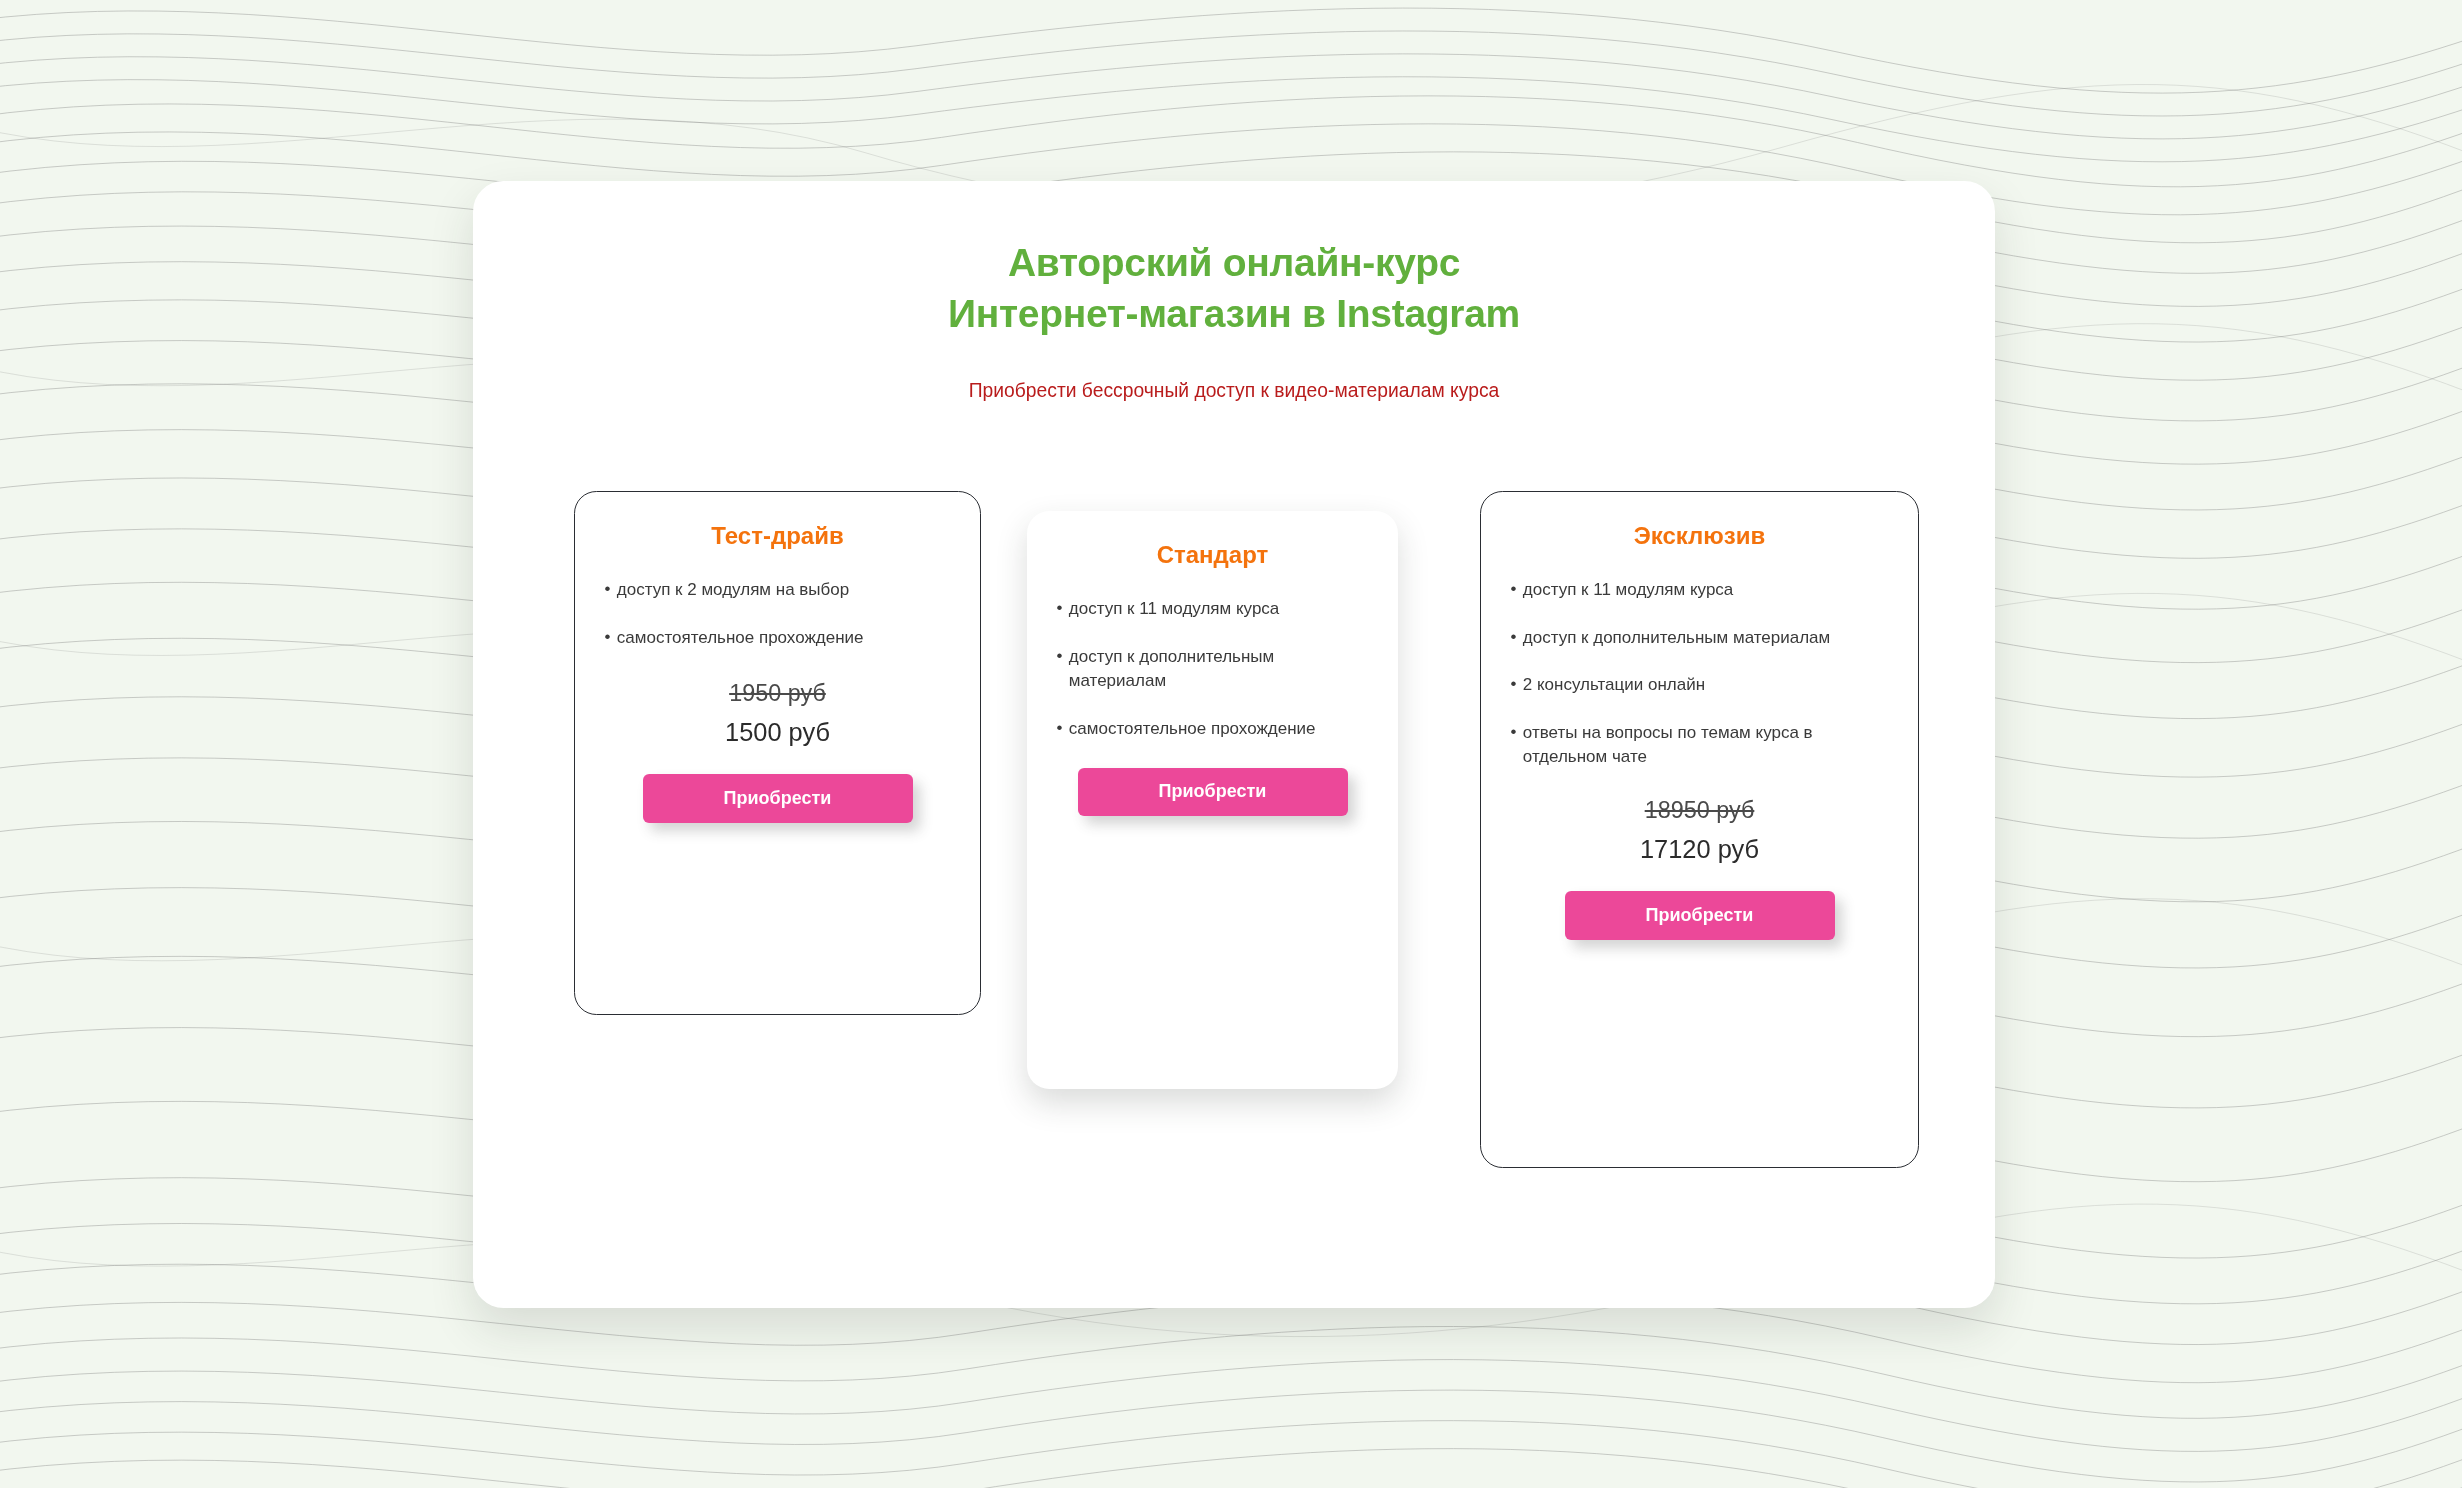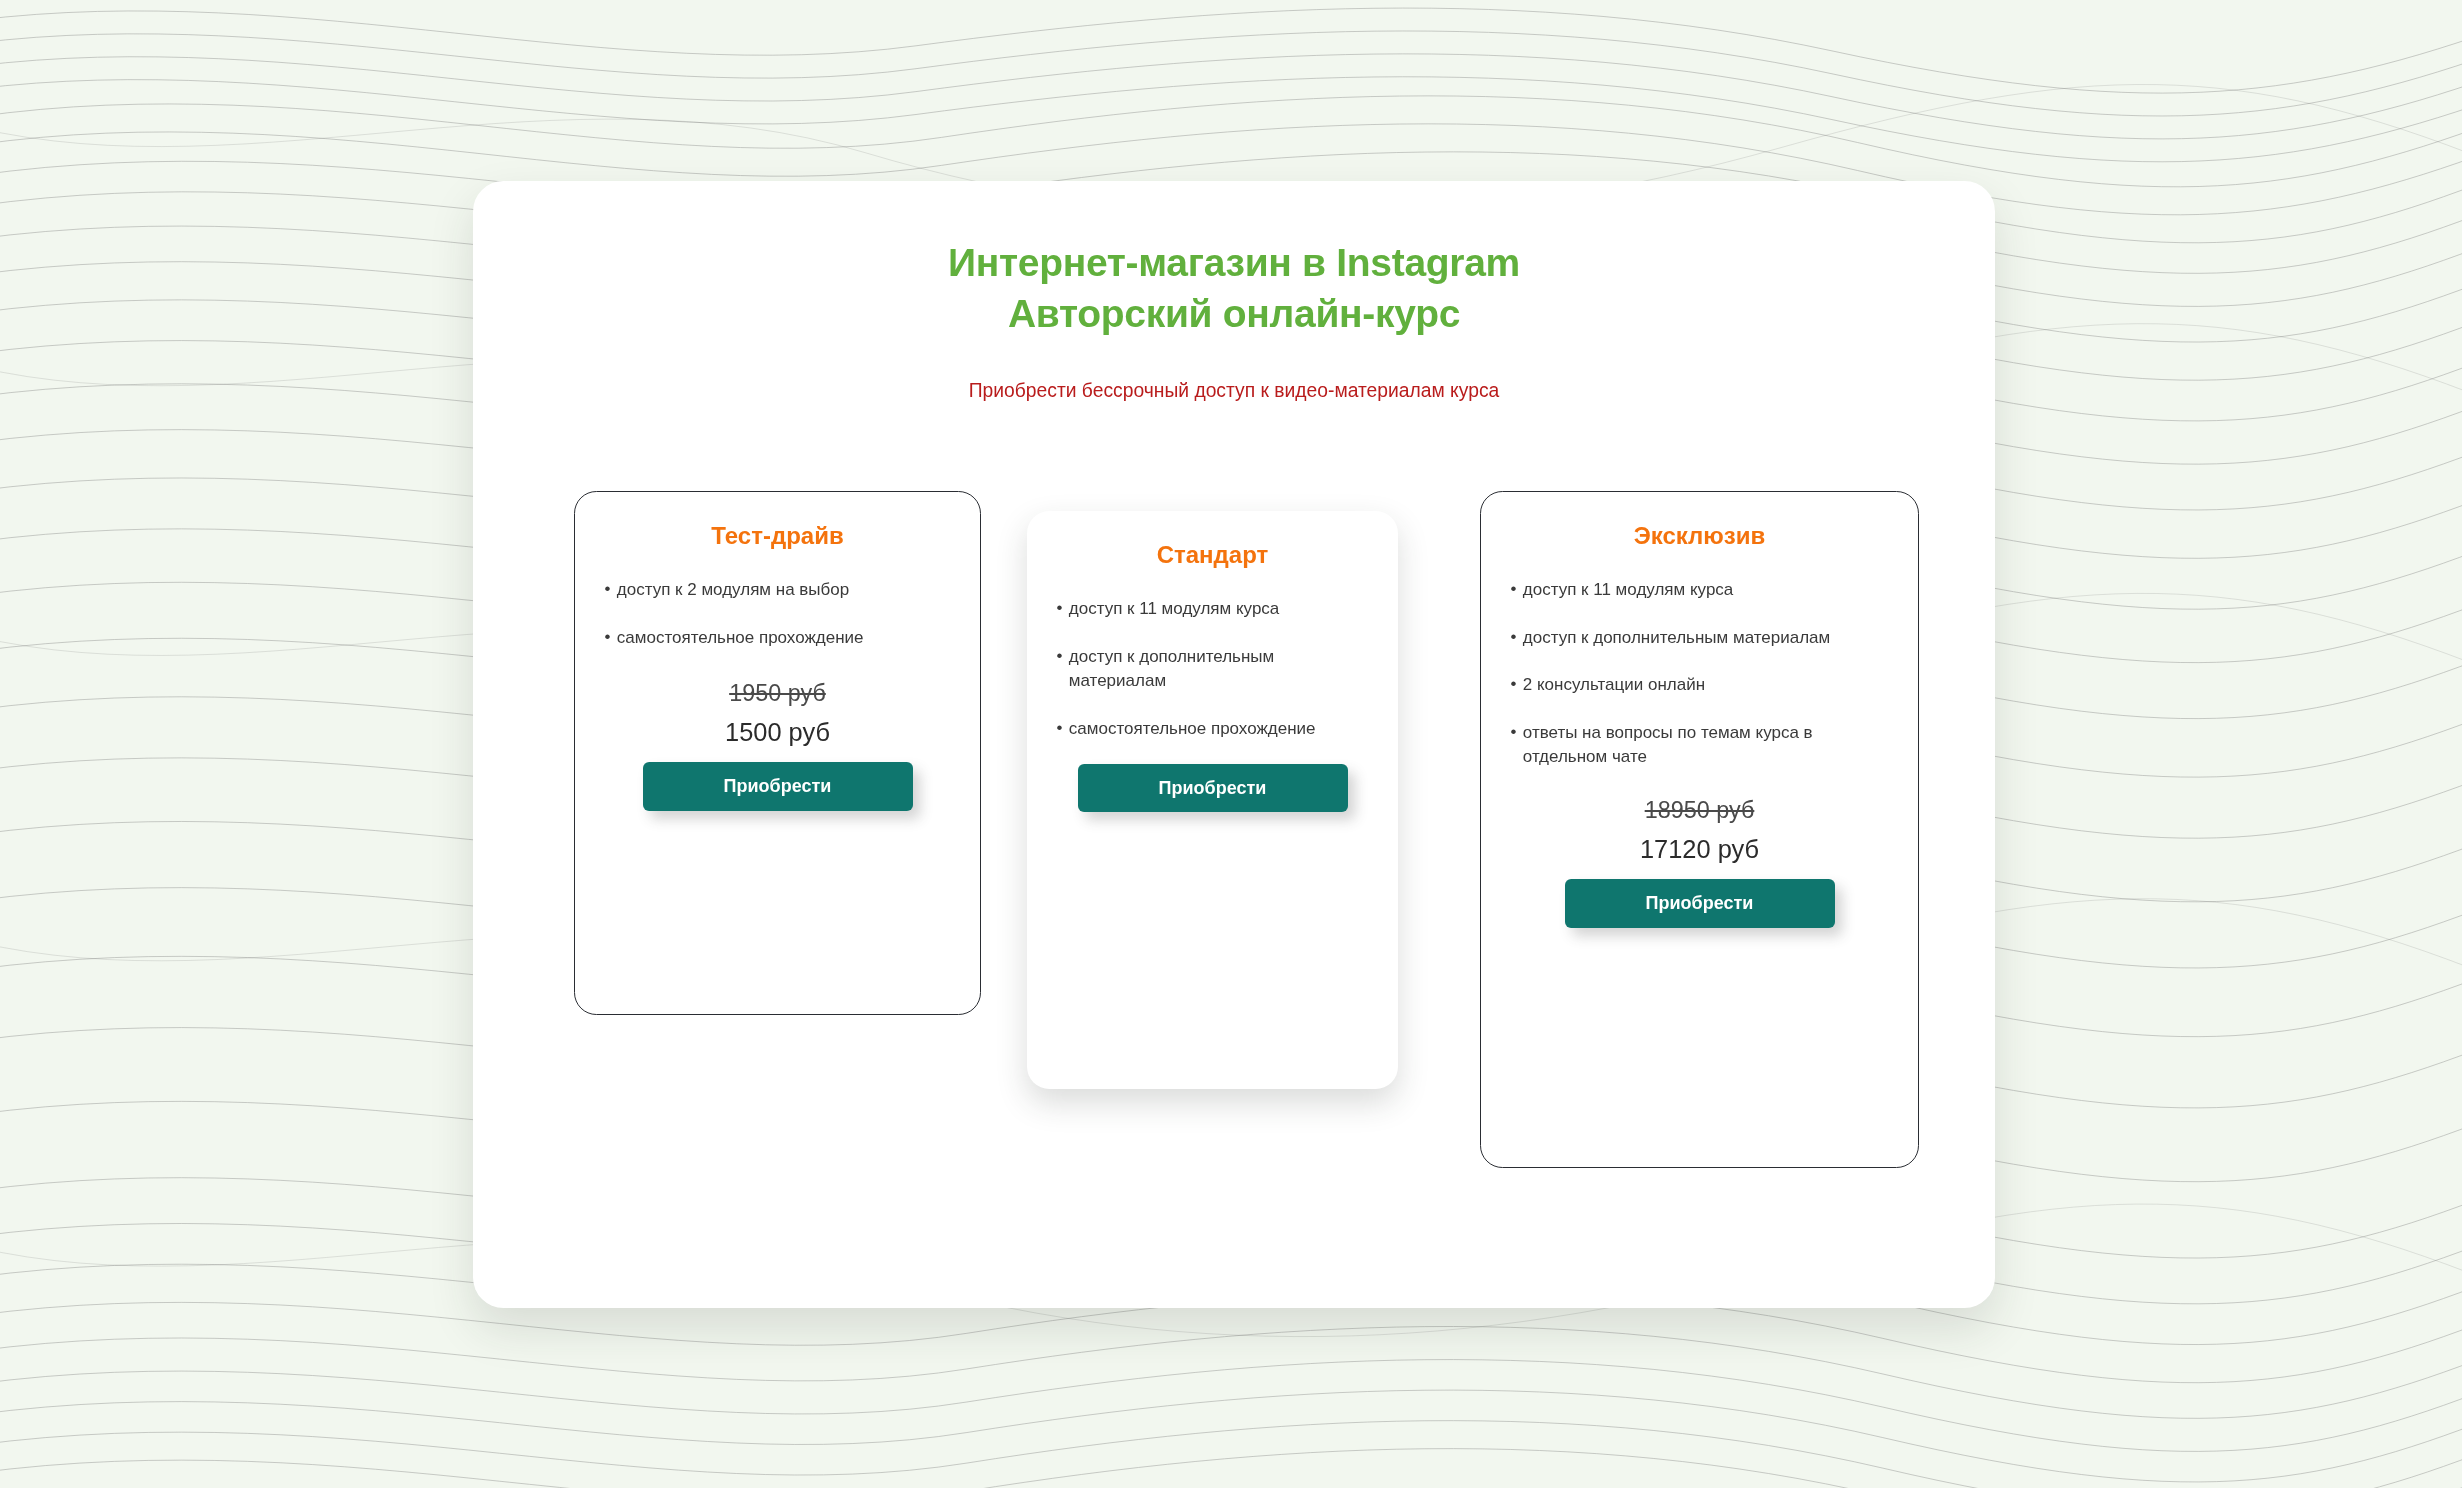--- a/index.html
+++ b/index.html
@@ -123,22 +123,22 @@
     margin-bottom: 11.2px;
   }
   .new-price {
     color: #2b2b2b;
     font-size: 25.4px;
     margin-bottom: 0;
   }
 
   .buy-button {
     display: block;
-    margin: 15px auto 0 auto;
-    background: #0f766e;
+    margin: 27px auto 0 auto;
+    background: #ec4899;
     color: #ffffff;
     border: none;
     border-radius: 6.1px;
     font-family: "Liberation Sans", sans-serif;
     font-size: 18px;
     font-weight: bold;
     padding: 13.7px 0;
     width: 270px;
     cursor: pointer;
     box-shadow: 7.1px 8.1px 13.2px rgba(60, 60, 60, 0.22);
@@ -195,22 +195,22 @@
     <path d="M-50 720 C 500 850, 1100 590, 1700 770 S 2900 930, 3500 760 S 4400 590, 4900 790"></path>
     <path d="M-50 1250 C 500 1380, 1100 1120, 1700 1300 S 2900 1460, 3500 1290 S 4400 1120, 4900 1320"></path>
     <path d="M-50 1850 C 500 1980, 1100 1720, 1700 1900 S 2900 2060, 3500 1890 S 4400 1720, 4900 1920"></path>
     <path d="M-50 2450 C 500 2580, 1100 2320, 1700 2500 S 2900 2660, 3500 2490 S 4400 2320, 4900 2520"></path>
   </g>
 </svg>
 
 <div id="card">
 
   <div id="title-block">
+    <div class="title-line">Авторский онлайн-курс</div>
     <div class="title-line">Интернет-магазин в Instagram</div>
-    <div class="title-line">Авторский онлайн-курс</div>
   </div>
 
   <div id="subtitle">Приобрести бессрочный доступ к видео-материалам курса</div>
 
   <div id="plans">
 
     <div class="plan outlined" id="plan-0">
       <div class="plan-name">Тест-драйв</div>
       <ul class="features">
         <li>доступ к 2 модулям на выбор</li>

